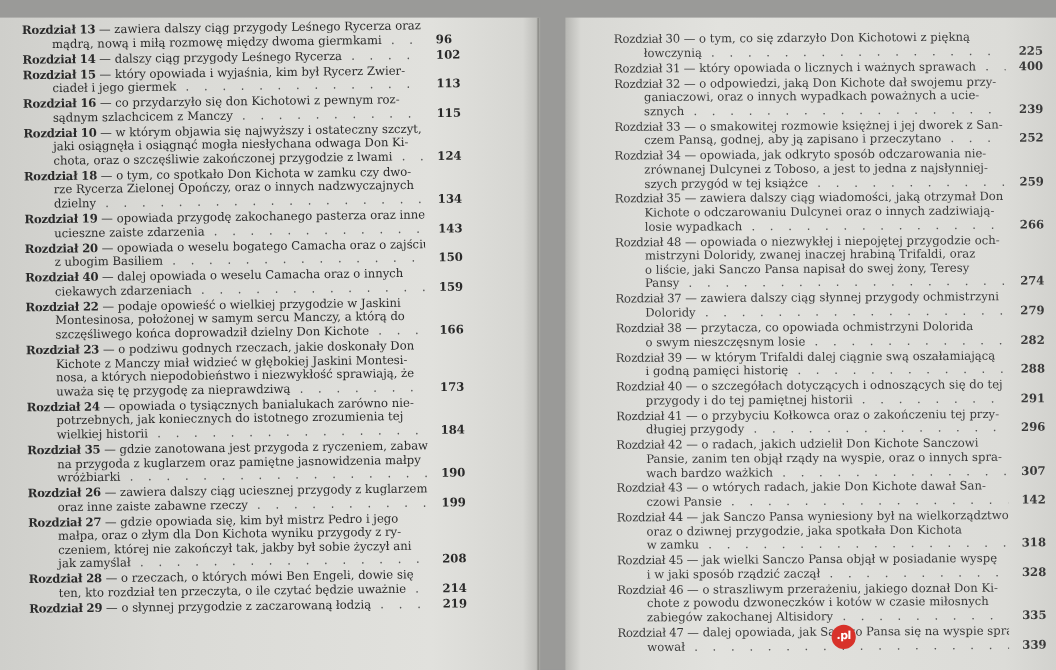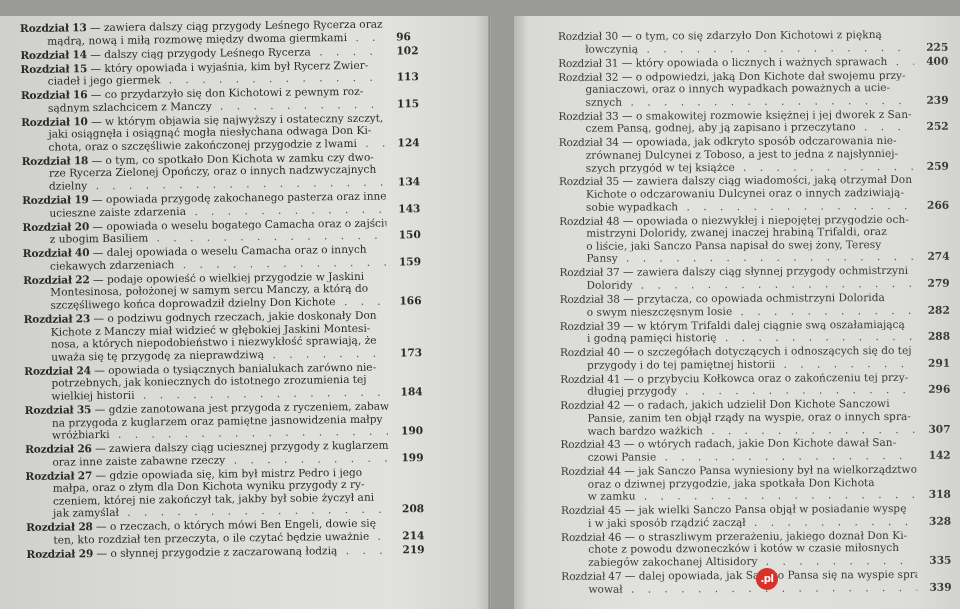--- a/index.html
+++ b/index.html
@@ -178,21 +178,21 @@
         </div>
         <div class="entry">
           <span class="line first"><span class="label">Rozdział 34</span> <span>— opowiada, jak odkryto sposób odczarowania nie-</span></span>
           <span class="line cont"><span>zrównanej Dulcynei z Toboso, a jest to jedna z najsłynniej-</span></span>
           <span class="line cont"><span>szych przygód w tej książce</span><span class="leader"> . . . . . . . . . . . . . . . . . . . . . . . . . .</span></span>
           <span class="pgnum">259</span>
         </div>
         <div class="entry">
           <span class="line first"><span class="label">Rozdział 35</span> <span>— zawiera dalszy ciąg wiadomości, jaką otrzymał Don</span></span>
           <span class="line cont"><span>Kichote o odczarowaniu Dulcynei oraz o innych zadziwiają-</span></span>
-          <span class="line cont"><span>sobie wypadkach</span><span class="leader"> . . . . . . . . . . . . . . . . . . . . . . . . . .</span></span>
+          <span class="line cont"><span>losie wypadkach</span><span class="leader"> . . . . . . . . . . . . . . . . . . . . . . . . . .</span></span>
           <span class="pgnum">266</span>
         </div>
         <div class="entry">
           <span class="line first"><span class="label">Rozdział 48</span> <span>— opowiada o niezwykłej i niepojętej przygodzie och-</span></span>
           <span class="line cont"><span>mistrzyni Doloridy, zwanej inaczej hrabiną Trifaldi, oraz</span></span>
           <span class="line cont"><span>o liście, jaki Sanczo Pansa napisał do swej żony, Teresy</span></span>
           <span class="line cont"><span>Pansy</span><span class="leader"> . . . . . . . . . . . . . . . . . . . . . . . . . .</span></span>
           <span class="pgnum">274</span>
         </div>
         <div class="entry">

